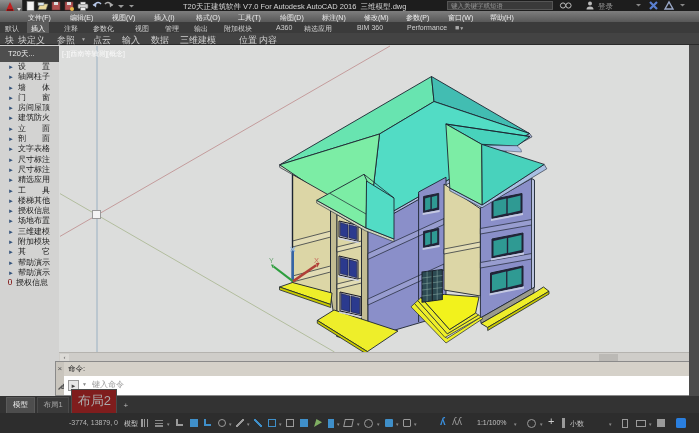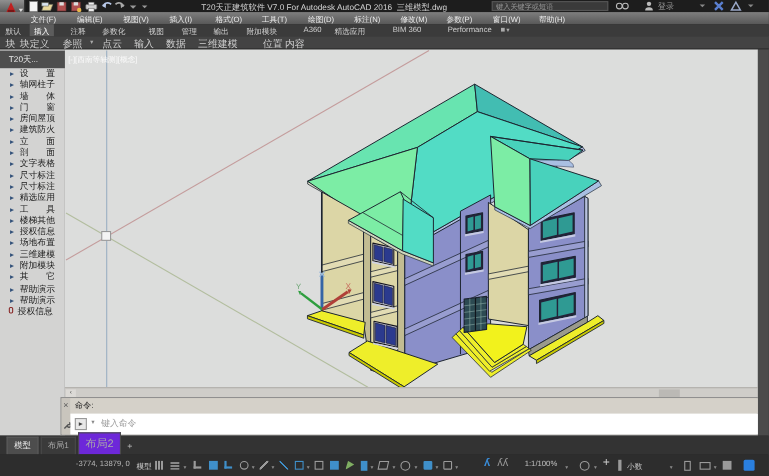--- a/index.html
+++ b/index.html
@@ -240,21 +240,21 @@
  <div class="abs" style="left:8px;top:14px;width:625px;height:19px;background:#ffffff">
    <div class="abs" style="left:4px;top:3.5px;width:11px;height:11px;background:#e8e8e8;border:1px solid #999;font-size:6px;line-height:11px;text-align:center;color:#444">►</div>
    <div class="abs" style="left:18px;top:5px;color:#888;font-size:5px">▼</div>
    <div class="abs" style="left:28px;top:3px;color:#9a9a9a;font-size:8px">键入命令</div>
  </div>
 </div>
 
 <div class="abs" style="left:0;top:396px;width:699px;height:17px;background:#333;display:flex;align-items:flex-end;padding-left:6px;gap:2px">
  <div style="background:#4d4d4d;color:#f0f0f0;font-size:7.5px;padding:2px 6px 3px;border:1px solid #5a5a5a;border-bottom:none">模型</div>
  <div style="background:#3a3a3a;color:#aaa;font-size:7.5px;padding:2px 5.5px 3px;border:1px solid #4a4a4a;border-bottom:none">布局1</div>
- <div style="background:#6d28d9;color:#aaa;font-size:10px;padding:2px 5.5px 3px;border:1px solid #4a4a4a;border-bottom:none">布局2</div>
+ <div style="background:#7f1d1d;color:#aaa;font-size:13px;padding:2px 5.5px 3px;border:1px solid #4a4a4a;border-bottom:none">布局2</div>
  <div style="color:#bbb;font-size:8px;padding:0 4px 3px">+</div>
 </div>
 
 <div class="abs" style="left:0;top:413px;width:699px;height:20px;background:#2d2d2d;color:#b8b8b8;font-size:7px">
     <span style="position:absolute;left:56px;top:6px;width:62px;text-align:right;color:#b8b8b8">-3774, 13879, 0</span>
     <span style="position:absolute;left:124px;top:6px;color:#ccc">模型</span>
     <span style="position:absolute;left:141px;top:6.0px;width:8px;height:8px;background:#9a9a9a;border-radius:0;background:repeating-linear-gradient(90deg,#9a9a9a 0 1.6px,#2d2d2d 1.6px 2.8px)"></span>
     <span style="position:absolute;left:155px;top:6.0px;width:8px;height:8px;background:#777;border-radius:0;background:repeating-linear-gradient(0deg,#888 0 1.6px,#2d2d2d 1.6px 2.8px)"></span>
     <span style="position:absolute;left:166px;top:8.5px;font-size:4.5px;color:#8a8a8a">▼</span>
     <span style="position:absolute;left:176px;top:6px;width:7px;height:7px;border-left:2px solid #9a9a9a;border-bottom:2px solid #9a9a9a"></span>

